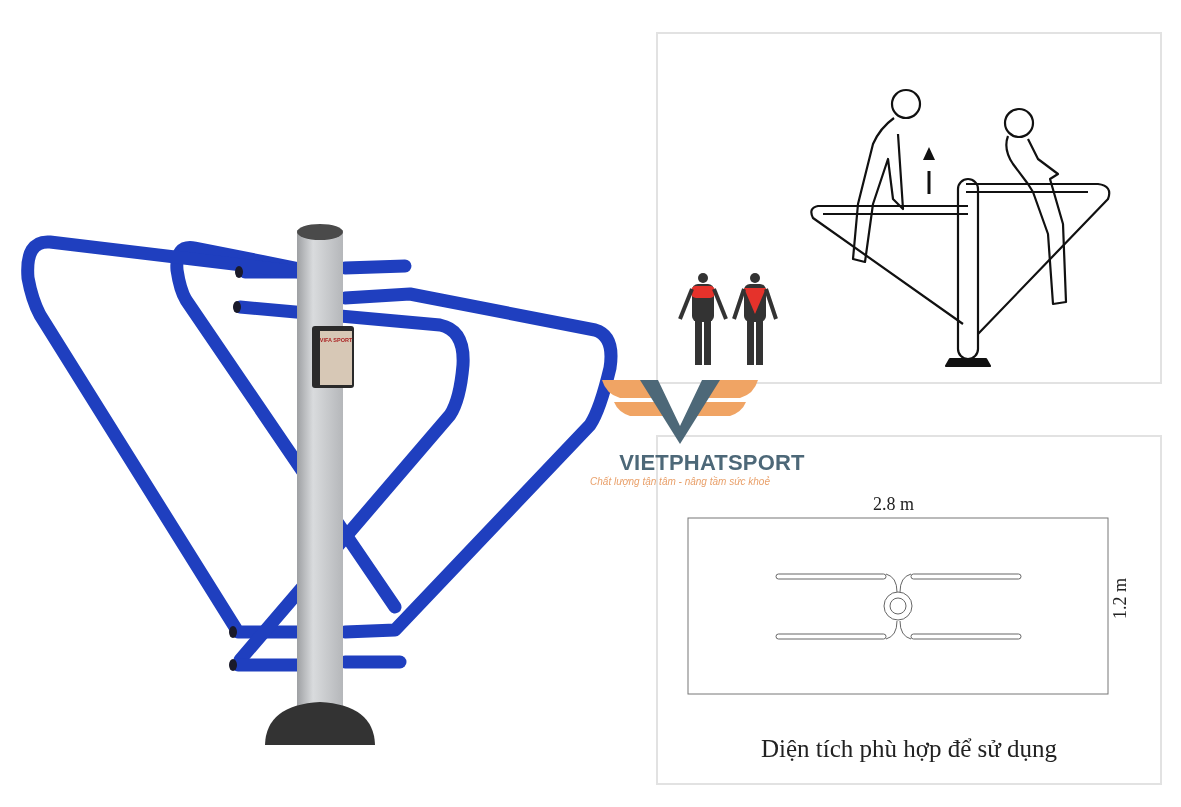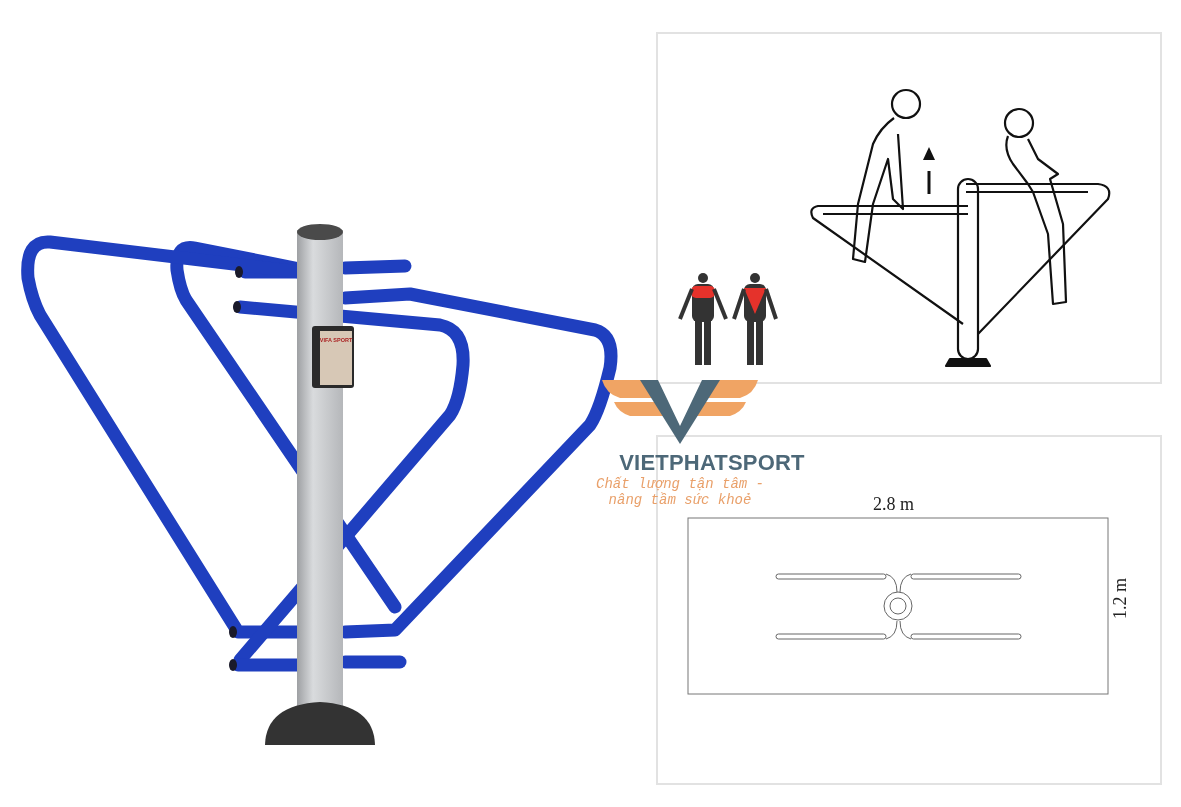--- a/index.html
+++ b/index.html
@@ -4,21 +4,21 @@
 <style>
   html, body { margin:0; padding:0; }
   body { width:1181px; height:807px; background:#ffffff; position:relative; overflow:hidden; font-family:"Liberation Sans", sans-serif; }
   .abs { position:absolute; }
   .panel { position:absolute; border:2px solid #e2e2e2; background:#fff; box-sizing:border-box; }
   #panel-exercise { left:656px; top:32px; width:506px; height:352px; }
   #panel-area { left:656px; top:435px; width:506px; height:350px; }
   .dim-label { position:absolute; font-family:"Liberation Serif", serif; color:#222; font-size:18px; }
   .caption { position:absolute; font-family:"Liberation Serif", serif; color:#222; font-size:25px; left:0; width:100%; text-align:center; }
   .brand { position:absolute; left:614px; top:450px; width:196px; text-align:center; font-weight:bold; font-size:22px; color:#4d6878; letter-spacing:0.2px; font-family:"Liberation Sans", sans-serif; }
-  .tagline { position:absolute; left:582px; top:476px; width:196px; text-align:center; font-style:italic; font-size:14px; color:#e9a06a; font-family:Liberation Mono, monospace; }
+  .tagline { position:absolute; left:582px; top:476px; width:196px; text-align:center; font-style:italic; font-size:10px; color:#e9a06a; font-family:Liberation Sans, sans-serif; }
 </style>
 </head>
 <body>
 
 <svg class="abs" style="left:0;top:200px" width="650" height="560" viewBox="0 0 650 560">
   <defs>
     <linearGradient id="postg" x1="0" x2="1">
       <stop offset="0" stop-color="#9ea0a3"></stop>
         <stop offset="0.35" stop-color="#d9dbdd"></stop>
         <stop offset="1" stop-color="#b5b7ba"></stop>
@@ -109,20 +109,21 @@
       <rect x="89" y="57" width="110" height="5" rx="2.5"></rect>
       <rect x="224" y="57" width="110" height="5" rx="2.5"></rect>
       <rect x="89" y="117" width="110" height="5" rx="2.5"></rect>
       <rect x="224" y="117" width="110" height="5" rx="2.5"></rect>
       <path d="M199 57 Q210 60 210 75 M224 57 Q213 60 213 75"></path>
       <path d="M199 122 Q210 119 210 104 M224 122 Q213 119 213 104"></path>
       <circle cx="211" cy="89" r="14"></circle>
       <circle cx="211" cy="89" r="8"></circle>
     </g>
   </svg>
+  <div class="caption" style="top:298px">Diện tích phù hợp để sử dụng</div>
 </div>
 
 <svg class="abs" style="left:600px;top:378px" width="160" height="68" viewBox="0 0 160 68">
   <path d="M2 2 L55 2 Q62 10 60 20 L20 20 Q6 16 2 2 Z" fill="#f0a464"></path>
   <path d="M158 2 L105 2 Q98 10 100 20 L140 20 Q154 16 158 2 Z" fill="#f0a464"></path>
   <path d="M14 24 L60 24 Q66 30 66 38 L30 38 Q18 34 14 24 Z" fill="#f0a464"></path>
   <path d="M146 24 L100 24 Q94 30 94 38 L130 38 Q142 34 146 24 Z" fill="#f0a464"></path>
   <path d="M40 2 L58 2 L80 48 L102 2 L120 2 L80 66 Z" fill="#4d6878"></path>
 </svg>
 <div class="brand">VIETPHATSPORT</div>

